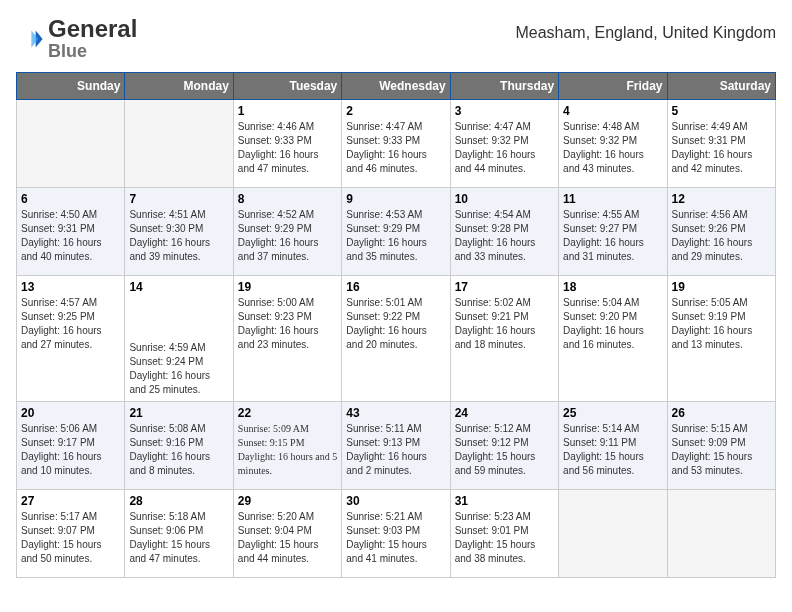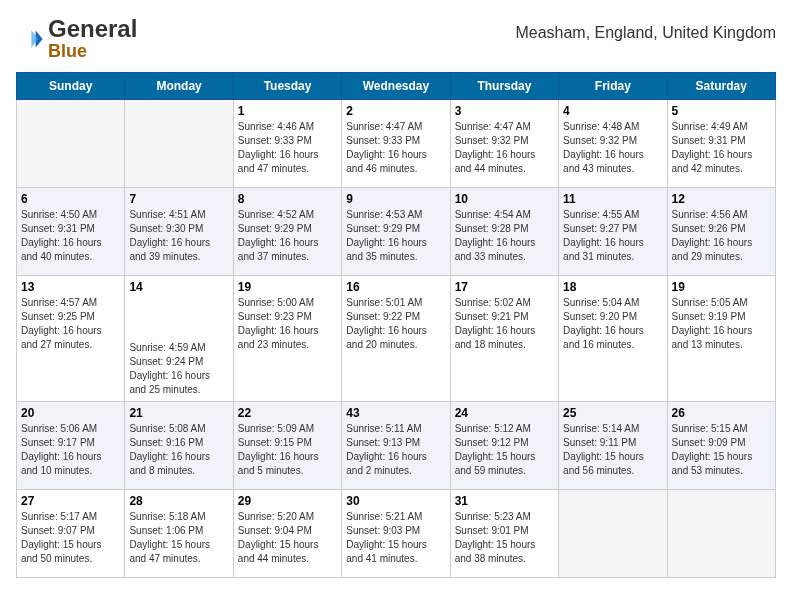--- a/index.html
+++ b/index.html
@@ -27,21 +27,21 @@
       line-height: 1.1;
     }
     .logo-general {
       font-size: 24px;
       font-weight: bold;
       color: #333;
     }
     .logo-blue {
       font-size: 18px;
       font-weight: bold;
-      color: #a16207;
+      color: #737373;
     }
     .logo-icon {
       width: 28px;
       height: 28px;
     }
     .title-block {
       text-align: right;
     }
     .month-title {
       font-size: 42px;
@@ -53,24 +53,24 @@
       font-size: 16px;
       color: #333;
       margin-top: 8px;
     }
     table {
       width: 100%;
       border-collapse: collapse;
       font-size: 10.5px;
     }
     thead th {
-      background: #0369a1;
+      background: #737373;
       color: #fff;
       padding: 6px 4px;
-      text-align: center;
+      text-align: right;
       font-size: 12px;
       font-weight: bold;
       border: 1px solid #1254a0;
     }
     td {
       border: 1px solid #ccc;
       vertical-align: top;
       padding: 4px;
       width: 14.28%;
       min-height: 80px;
@@ -260,21 +260,21 @@
 Daylight: 16 hours and 10 minutes.</div>
         </td>
         <td>
           <span class="day-num">21</span>
           <div class="day-detail" style="white-space: pre-line;">Sunrise: 5:08 AM
 Sunset: 9:16 PM
 Daylight: 16 hours and 8 minutes.</div>
         </td>
         <td>
           <span class="day-num">22</span>
-          <div class="day-detail" style="white-space: pre-line;">Sunrise: 5:09 AM
+          <div class="day-detail" style="white-space: pre-line; font-family: Liberation Serif, serif;">Sunrise: 5:09 AM
 Sunset: 9:15 PM
 Daylight: 16 hours and 5 minutes.</div>
         </td>
         <td>
           <span class="day-num">43</span>
           <div class="day-detail" style="white-space: pre-line;">Sunrise: 5:11 AM
 Sunset: 9:13 PM
 Daylight: 16 hours and 2 minutes.</div>
         </td>
         <td>
@@ -299,21 +299,21 @@
       <tr>
         <td>
           <span class="day-num">27</span>
           <div class="day-detail" style="white-space: pre-line;">Sunrise: 5:17 AM
 Sunset: 9:07 PM
 Daylight: 15 hours and 50 minutes.</div>
         </td>
         <td>
           <span class="day-num">28</span>
           <div class="day-detail" style="white-space: pre-line;">Sunrise: 5:18 AM
-Sunset: 1:06 PM
+Sunset: 9:06 PM
 Daylight: 15 hours and 47 minutes.</div>
         </td>
         <td>
           <span class="day-num">29</span>
           <div class="day-detail" style="white-space: pre-line;">Sunrise: 5:20 AM
 Sunset: 9:04 PM
 Daylight: 15 hours and 44 minutes.</div>
         </td>
         <td>
           <span class="day-num">30</span>

